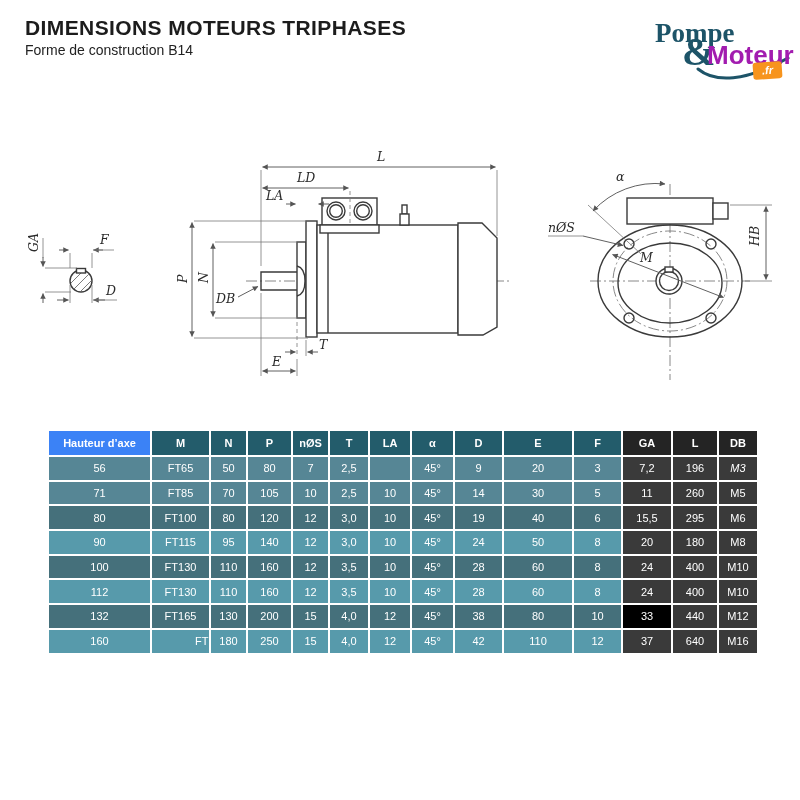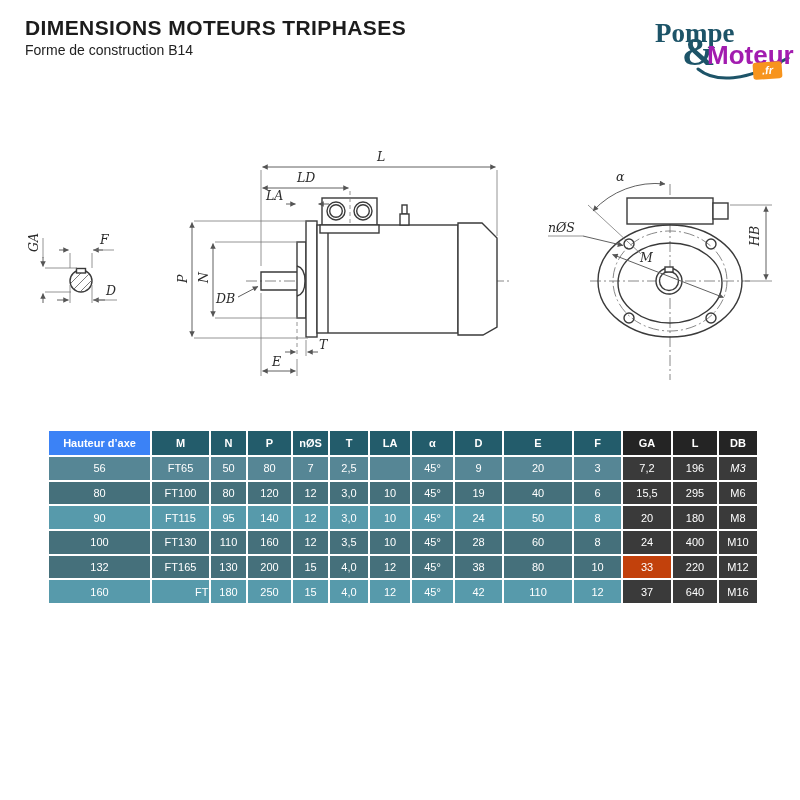--- a/index.html
+++ b/index.html
@@ -247,20 +247,36 @@
             <td style="background: rgb(86, 134, 149);"></td>
             <td style="background: rgb(86, 134, 149);">45°</td>
             <td style="background: rgb(86, 134, 149);">9</td>
             <td style="background: rgb(86, 134, 149);">20</td>
             <td style="background: rgb(86, 134, 149);">3</td>
             <td style="background: rgb(58, 58, 58);">7,2</td>
             <td style="background: rgb(58, 58, 58);">196</td>
             <td style="background: rgb(58, 58, 58); font-style: italic;">M3</td>
           </tr>
           <tr>
+            <td style="background: rgb(86, 134, 149);">71</td>
+            <td style="background: rgb(86, 134, 149);">FT85</td>
+            <td style="background: rgb(86, 134, 149);">70</td>
+            <td style="background: rgb(86, 134, 149);">105</td>
+            <td style="background: rgb(86, 134, 149);">10</td>
+            <td style="background: rgb(86, 134, 149);">2,5</td>
+            <td style="background: rgb(86, 134, 149);">10</td>
+            <td style="background: rgb(86, 134, 149);">45°</td>
+            <td style="background: rgb(86, 134, 149);">14</td>
+            <td style="background: rgb(86, 134, 149);">30</td>
+            <td style="background: rgb(86, 134, 149);">5</td>
+            <td style="background: rgb(58, 58, 58);">11</td>
+            <td style="background: rgb(58, 58, 58);">260</td>
+            <td style="background: rgb(58, 58, 58);">M5</td>
+          </tr>
+          <tr>
             <td style="background: rgb(69, 112, 123);">80</td>
             <td style="background: rgb(69, 112, 123);">FT100</td>
             <td style="background: rgb(69, 112, 123);">80</td>
             <td style="background: rgb(69, 112, 123);">120</td>
             <td style="background: rgb(69, 112, 123);">12</td>
             <td style="background: rgb(69, 112, 123);">3,0</td>
             <td style="background: rgb(69, 112, 123);">10</td>
             <td style="background: rgb(69, 112, 123);">45°</td>
             <td style="background: rgb(69, 112, 123);">19</td>
             <td style="background: rgb(69, 112, 123);">40</td>
@@ -295,33 +311,49 @@
             <td style="background: rgb(69, 112, 123);">10</td>
             <td style="background: rgb(69, 112, 123);">45°</td>
             <td style="background: rgb(69, 112, 123);">28</td>
             <td style="background: rgb(69, 112, 123);">60</td>
             <td style="background: rgb(69, 112, 123);">8</td>
             <td style="background: rgb(58, 58, 58);">24</td>
             <td style="background: rgb(58, 58, 58);">400</td>
             <td style="background: rgb(58, 58, 58);">M10</td>
           </tr>
           <tr>
+            <td style="background: rgb(87, 154, 171);">112</td>
+            <td style="background: rgb(87, 154, 171);">FT130</td>
+            <td style="background: rgb(87, 154, 171);">110</td>
+            <td style="background: rgb(87, 154, 171);">160</td>
+            <td style="background: rgb(87, 154, 171);">12</td>
+            <td style="background: rgb(87, 154, 171);">3,5</td>
+            <td style="background: rgb(87, 154, 171);">10</td>
+            <td style="background: rgb(87, 154, 171);">45°</td>
+            <td style="background: rgb(87, 154, 171);">28</td>
+            <td style="background: rgb(87, 154, 171);">60</td>
+            <td style="background: rgb(87, 154, 171);">8</td>
+            <td style="background: rgb(58, 58, 58);">24</td>
+            <td style="background: rgb(58, 58, 58);">400</td>
+            <td style="background: rgb(58, 58, 58);">M10</td>
+          </tr>
+          <tr>
             <td style="background: rgb(69, 112, 123);">132</td>
             <td style="background: rgb(69, 112, 123);">FT165</td>
             <td style="background: rgb(69, 112, 123);">130</td>
             <td style="background: rgb(69, 112, 123);">200</td>
             <td style="background: rgb(69, 112, 123);">15</td>
             <td style="background: rgb(69, 112, 123);">4,0</td>
             <td style="background: rgb(69, 112, 123);">12</td>
             <td style="background: rgb(69, 112, 123);">45°</td>
             <td style="background: rgb(69, 112, 123);">38</td>
             <td style="background: rgb(69, 112, 123);">80</td>
             <td style="background: rgb(69, 112, 123);">10</td>
-            <td style="background: #c2410c;">33</td>
-            <td style="background: rgb(58, 58, 58);">220</td>
+            <td style="background: #000000;">33</td>
+            <td style="background: rgb(58, 58, 58);">440</td>
             <td style="background: rgb(58, 58, 58);">M12</td>
           </tr>
           <tr>
             <td style="background: rgb(87, 154, 171);">160</td>
             <td style="background: rgb(87, 154, 171); padding-left: 43px;">FT215</td>
             <td style="background: rgb(87, 154, 171);">180</td>
             <td style="background: rgb(87, 154, 171);">250</td>
             <td style="background: rgb(87, 154, 171);">15</td>
             <td style="background: rgb(87, 154, 171);">4,0</td>
             <td style="background: rgb(87, 154, 171);">12</td>

